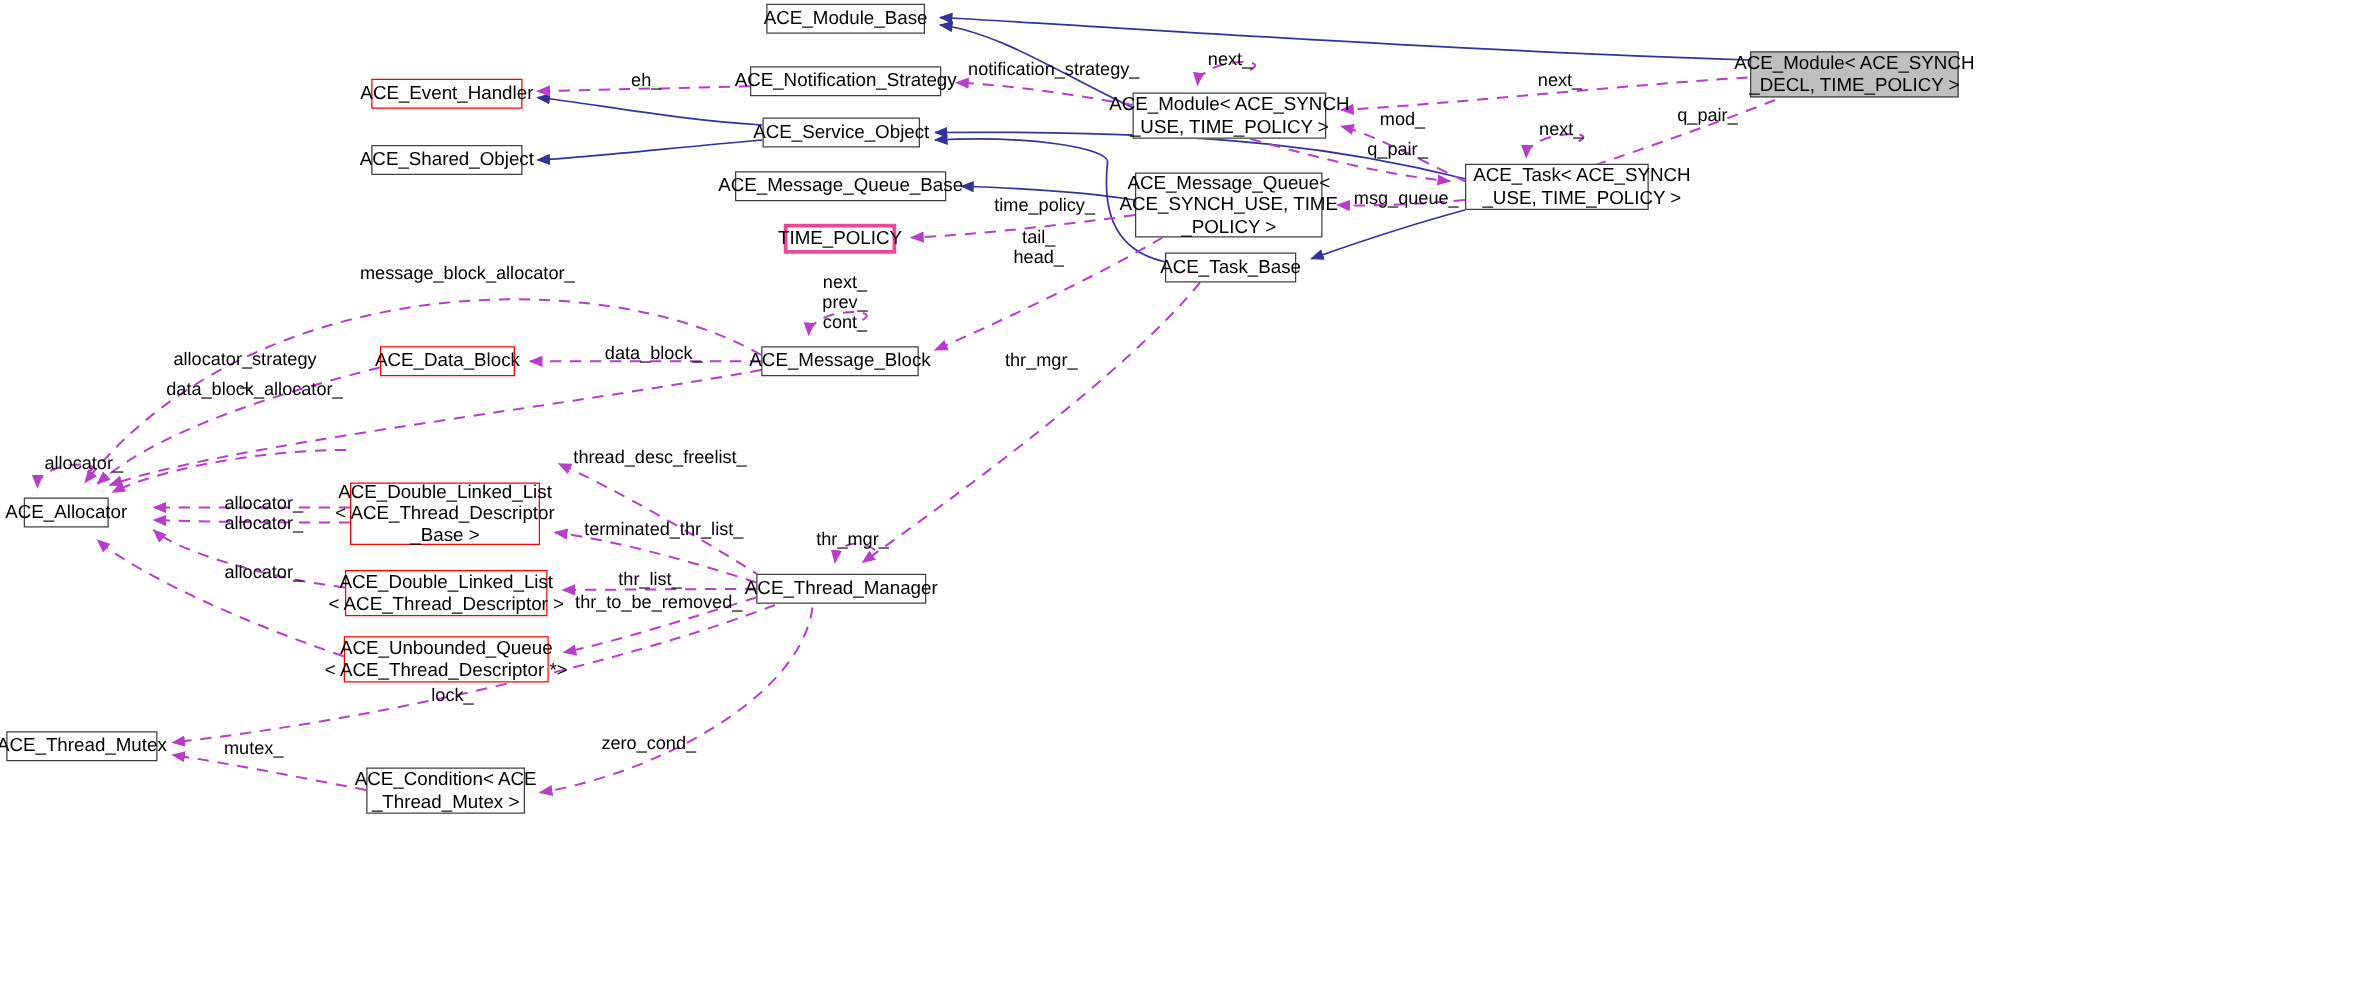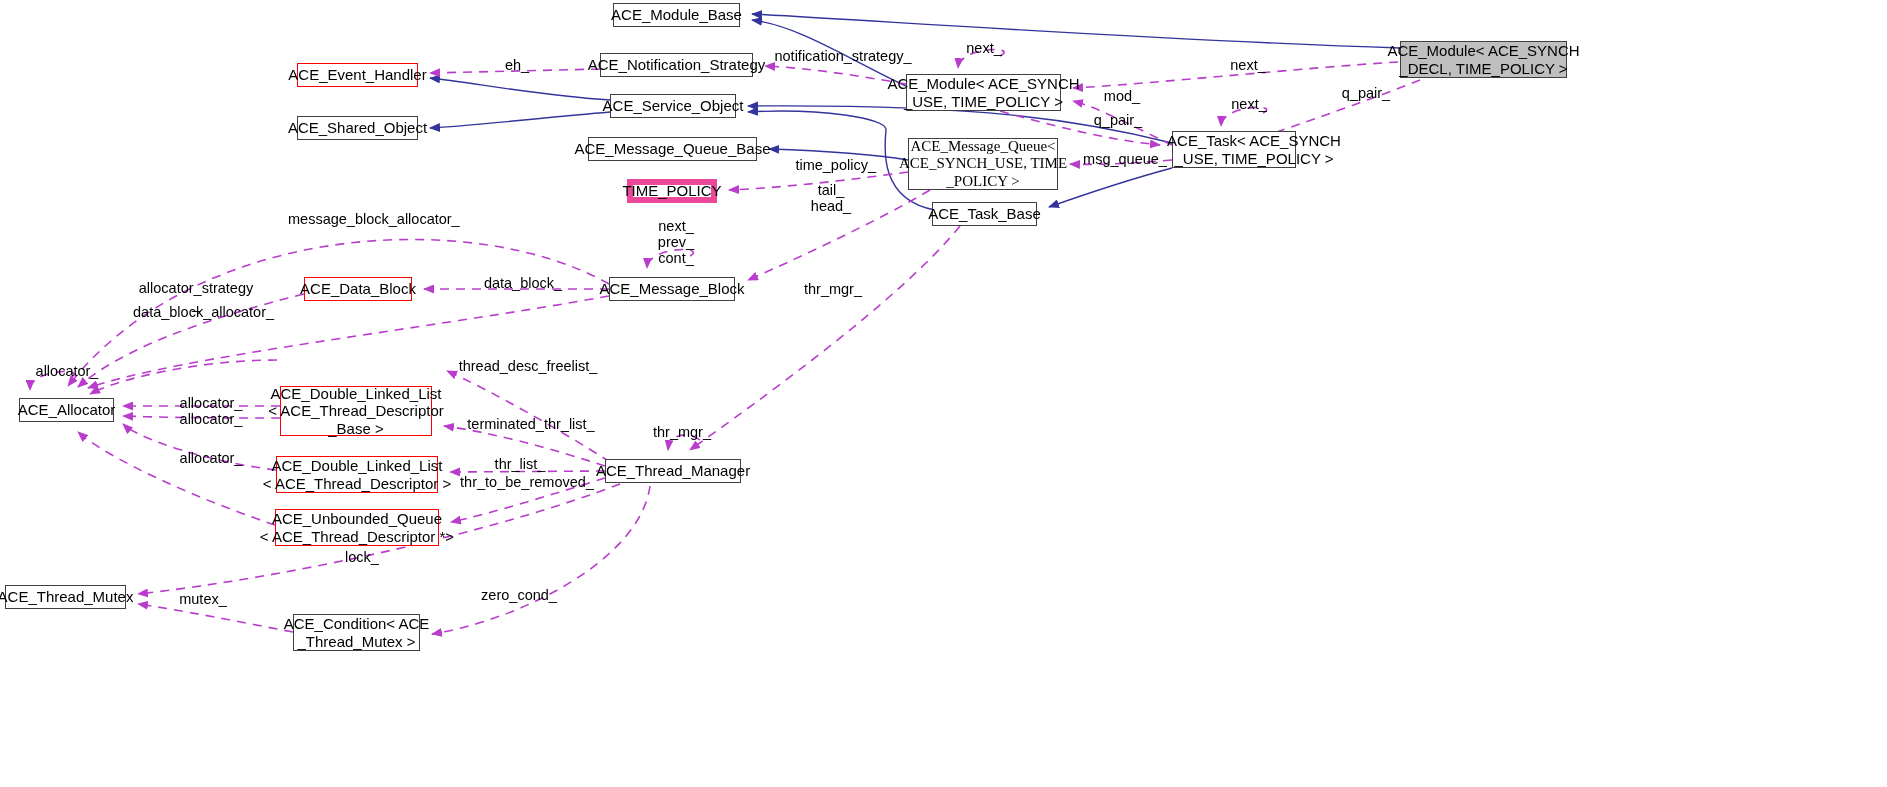--- a/index.html
+++ b/index.html
@@ -38,21 +38,21 @@
     z-index: 5;
   }
   .node.red {
     border: 1px solid #ff0000;
   }
   .node.grey-fill {
     background: #bfbfbf;
     border: 1px solid #404040;
   }
   .node.light-border {
-    border: 6px solid #ec4899;
+    border: 3px solid #ec4899;
   }
   .edge-label {
     position: absolute;
     font-size: 14.5px;
     line-height: 16px;
     color: #000000;
     white-space: pre;
     text-align: center;
     z-index: 6;
   }
@@ -180,30 +180,30 @@
   </div>
 
   <div class="node" style="left:610px;top:94px;width:126px;height:24px;">
     <span>ACE_Service_Object</span>
   </div>
 
   <div class="node" style="left:297px;top:116px;width:121px;height:24px;">
     <span>ACE_Shared_Object</span>
   </div>
 
-  <div class="node" style="left:1172px;top:131px;width:124px;height:37px;padding-left:40px;">
+  <div class="node" style="left:1172px;top:131px;width:147px;height:37px;padding-left:40px;">
     <span>ACE_Task&lt; ACE_SYNCH
 _USE, TIME_POLICY &gt;</span>
   </div>
 
   <div class="node" style="left:588px;top:137px;width:169px;height:24px;text-align:right;">
     <span>ACE_Message_Queue_Base</span>
   </div>
 
-  <div class="node" style="left:908px;top:138px;width:150px;height:52px;font-family:Liberation Serif, serif;">
+  <div class="node" style="left:908px;top:138px;width:150px;height:52px;">
     <span>ACE_Message_Queue&lt;
 ACE_SYNCH_USE, TIME
 _POLICY &gt;</span>
   </div>
 
   <div class="node light-border" style="left:627px;top:179px;width:90px;height:24px;">
     <span>TIME_POLICY</span>
   </div>
 
   <div class="node" style="left:932px;top:202px;width:105px;height:24px;">
@@ -212,21 +212,21 @@
 
   <div class="node red" style="left:304px;top:277px;width:108px;height:24px;">
     <span>ACE_Data_Block</span>
   </div>
 
   <div class="node" style="left:609px;top:277px;width:126px;height:24px;">
     <span>ACE_Message_Block</span>
   </div>
 
 
-  <div class="node" style="left:19px;top:398px;width:95px;height:24px;">
+  <div class="node" style="left:19px;top:398px;width:68px;height:24px;">
     <span>ACE_Allocator</span>
   </div>
 
   <div class="node red" style="left:280px;top:386px;width:152px;height:50px;">
     <span>ACE_Double_Linked_List
 &lt; ACE_Thread_Descriptor
 _Base &gt;</span>
   </div>
 
   <div class="node red" style="left:276px;top:456px;width:162px;height:37px;">

